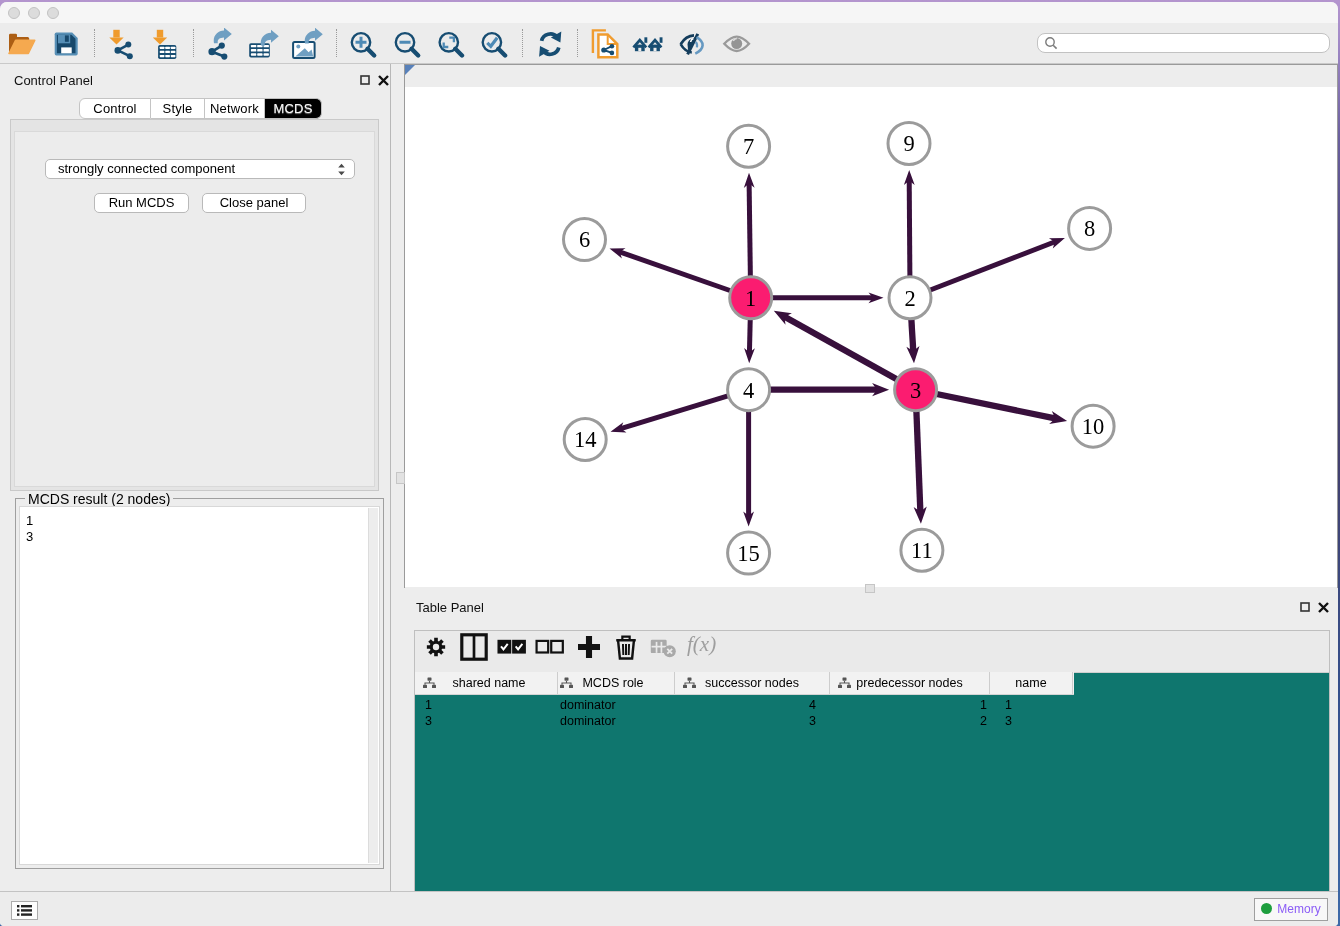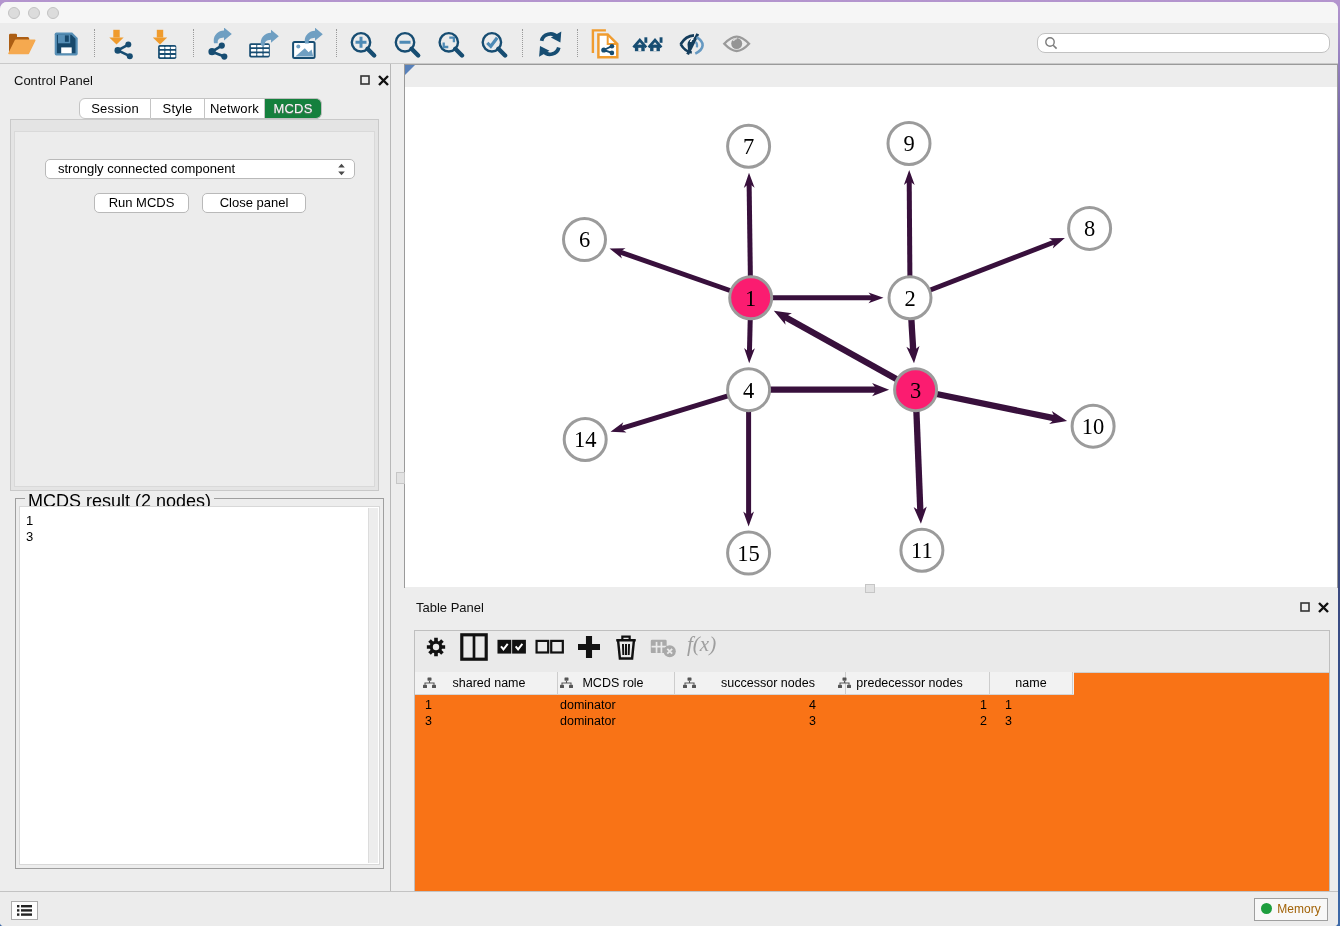--- a/index.html
+++ b/index.html
@@ -22,65 +22,65 @@
   
   #cpanel{position:absolute;left:0;top:62px;width:390px;height:827px;background:#ededed;
     border-right:1px solid #b8b8b8;}
   #cpanel .ptitle{position:absolute;left:14px;top:9px;font-size:13px;color:#111;}
   .wicon{position:absolute;top:10px;font-size:12px;color:#111;}
   .tabs{position:absolute;display:flex;height:21px;}
   .tab{box-sizing:border-box;border:1px solid #c4c4c4;border-left:none;background:#fff;
     font-size:13px;color:#000;text-align:center;line-height:19px;letter-spacing:0.2px;}
   .tab.first{border-left:1px solid #c4c4c4;border-radius:6px 0 0 6px;}
   .tab.last{border-radius:0 6px 6px 0;}
-  .tab.sel{background:#15803d;color:#f7f7f7;border-color:#bfbfbf;text-shadow:0 1px 1px rgba(125,125,125,0.95), 0 -0.5px 0.5px rgba(160,160,160,0.6);}
+  .tab.sel{background:#000000;color:#f7f7f7;border-color:#bfbfbf;text-shadow:0 1px 1px rgba(125,125,125,0.95), 0 -0.5px 0.5px rgba(160,160,160,0.6);}
   #optlabel{position:absolute;left:0;top:74px;width:390px;text-align:center;font-size:13px;color:#111;}
   #combo{position:absolute;left:45px;top:95px;width:310px;height:20px;background:#fff;
     border:1px solid #b9b9b9;border-radius:5px;box-sizing:border-box;font-size:13px;
     line-height:18px;padding-left:12px;color:#000;}
   .btn{position:absolute;top:129px;height:20px;background:#fff;border:1px solid #b9b9b9;
     border-radius:5px;box-sizing:border-box;font-size:13px;text-align:center;line-height:18px;color:#000;}
   #mcdsbox{position:absolute;left:15px;top:434px;width:367px;height:369px;
     border:1px solid #9f9f9f;}
   #mcdslabel{position:absolute;left:9px;top:-8px;background:#ededed;padding:0 3px;
-    font-size:18px;color:#000;}
+    font-size:14px;color:#000;}
   #mcdstext{position:absolute;left:3px;top:7px;right:3px;bottom:3px;background:#fff;
     border:1px solid #d8d8d8;font-size:13px;color:#000;line-height:16px;padding:6px 0 0 6px;}
   #mcdsscroll{position:absolute;right:1px;top:1px;width:9px;bottom:1px;background:#ededed;
     border-left:1px solid #dcdcdc;}
   
   #netframe{position:absolute;left:404px;top:62px;width:934px;height:525px;
     border:1px solid #9a9a9a;box-sizing:border-box;}
   #nettitle{position:absolute;left:0;top:0;width:100%;height:21px;
     background:linear-gradient(to bottom,#f4f4f4,#d2d2d2);border-bottom:1px solid #9a9a9a;}
   #nettitle .txt{position:absolute;width:100%;text-align:center;top:4px;font-size:13px;color:#1a1a1a;padding-left:6px;letter-spacing:0.5px;}
   .mtl{position:absolute;top:4px;width:13px;height:13px;border-radius:50%;box-sizing:border-box;}
   #netcanvas{position:absolute;left:0;top:22px;width:932px;height:500px;background:#fff;}
   
   #tpanel{position:absolute;left:391px;top:586px;width:947px;height:303px;background:#ededed;}
   #tpanel .ptitle{position:absolute;left:25px;top:12px;font-size:13px;color:#111;}
-  #tbox{position:absolute;left:23px;top:42px;width:916px;height:279px;background:#f97316;
+  #tbox{position:absolute;left:23px;top:42px;width:916px;height:279px;background:#0f766e;
     border:1px solid #bfbfbf;box-sizing:border-box;}
   #ttoolbar{position:absolute;left:0;top:0;width:100%;height:41px;background:#eaeaea;
     border-bottom:1px solid #cfcfcf;}
   #thead{position:absolute;left:0;top:41px;width:659px;height:22px;background:#f2f2f2;
     border-bottom:1px solid #d4d4d4;font-size:12.5px;color:#000;}
   .hcell{position:absolute;top:0;height:22px;box-sizing:border-box;border-right:1px solid #cdcdcd;
     text-align:center;line-height:22px;}
   .trow{position:absolute;width:100%;height:16px;font-size:12.5px;color:#000;}
   .tcell{position:absolute;line-height:16px;}
   .btabs{position:absolute;display:flex;height:21px;}
   
   #statusbar{position:absolute;left:0;top:889px;width:1338px;height:35px;background:#ececec;
     border-top:1px solid #c3c3c3;}
   #listbtn{position:absolute;left:11px;top:9px;width:27px;height:19px;background:#fdfdfd;
     border:1px solid #ababab;box-sizing:border-box;}
   #membtn{position:absolute;left:1254px;top:6px;width:74px;height:23px;background:#f8f8f8;
     border:1px solid #9f9f9f;box-sizing:border-box;font-size:12px;line-height:21px;
-    text-align:center;color:#a16207;}
+    text-align:center;color:#8b5cf6;}
 </style>
 </head>
 <body>
 <div id="win">
   <div id="titlebar">
     <div class="tl" style="left:8px"></div>
     <div class="tl" style="left:28px"></div>
     <div class="tl" style="left:47px"></div>
   </div>
   <div id="toolbar">
@@ -216,21 +216,21 @@
   </div>
   <div id="cpanel">
     <div class="ptitle">Control Panel</div>
     <svg class="wicon" style="left:360px;top:11px" width="11" height="11">
         <rect x="1" y="1" width="8" height="8" fill="none" stroke="#333" stroke-width="1.6"></rect>
       </svg>
     <svg class="wicon" style="left:377px;top:10px" width="13" height="13">
         <path d="M2 2 L11 11 M11 2 L2 11" stroke="#111" stroke-width="2.4"></path>
       </svg>
     <div class="tabs" style="left:79px;top:34px">
-      <div class="tab first" style="width:72px">Session</div>
+      <div class="tab first" style="width:72px">Control</div>
       <div class="tab" style="width:54px">Style</div>
       <div class="tab" style="width:60px">Network</div>
       <div class="tab last sel" style="width:57px">MCDS</div>
     </div>
     <div style="position:absolute;left:10px;top:55px;width:369px;height:372px;background:#e4e4e4;border:1px solid #c9c9c9;box-sizing:border-box;"></div>
     <div style="position:absolute;left:14px;top:67px;width:361px;height:356px;background:#ececec;border:1px solid #d9d9d9;box-sizing:border-box;"></div>
     <div id="combo">strongly connected component
       <svg style="position:absolute;right:8px;top:3px" width="9" height="13" viewBox="0 0 9 13">
           <path d="M1.2 4.5 L4.5 0.8 L7.8 4.5 Z M1.2 8.5 L4.5 12.2 L7.8 8.5 Z" fill="#4a4a4a"></path>
         </svg>
@@ -370,21 +370,21 @@
           </svg>
 <div class="hcell" style="left:137px;width:123px">MCDS role</div>
 <svg style="position:absolute;left:145px;top:5px" width="13" height="12" viewBox="0 0 13 12">
             <g fill="#555">
               <rect x="4.5" y="0.5" width="4" height="3.2" rx="0.6"></rect>
               <rect x="0" y="7.8" width="4" height="3.2" rx="0.6"></rect>
               <rect x="9" y="7.8" width="4" height="3.2" rx="0.6"></rect>
               <path d="M6.5 4 L6.5 6 M2 7.8 L2 6 L11 6 L11 7.8" stroke="#555" stroke-width="1.1" fill="none"></path>
             </g>
           </svg>
-<div class="hcell" style="left:276px;width:155px">successor nodes</div>
+<div class="hcell" style="left:260px;width:155px">successor nodes</div>
 <svg style="position:absolute;left:268px;top:5px" width="13" height="12" viewBox="0 0 13 12">
             <g fill="#555">
               <rect x="4.5" y="0.5" width="4" height="3.2" rx="0.6"></rect>
               <rect x="0" y="7.8" width="4" height="3.2" rx="0.6"></rect>
               <rect x="9" y="7.8" width="4" height="3.2" rx="0.6"></rect>
               <path d="M6.5 4 L6.5 6 M2 7.8 L2 6 L11 6 L11 7.8" stroke="#555" stroke-width="1.1" fill="none"></path>
             </g>
           </svg>
 <div class="hcell" style="left:415px;width:160px">predecessor nodes</div>
 <svg style="position:absolute;left:423px;top:5px" width="13" height="12" viewBox="0 0 13 12">

